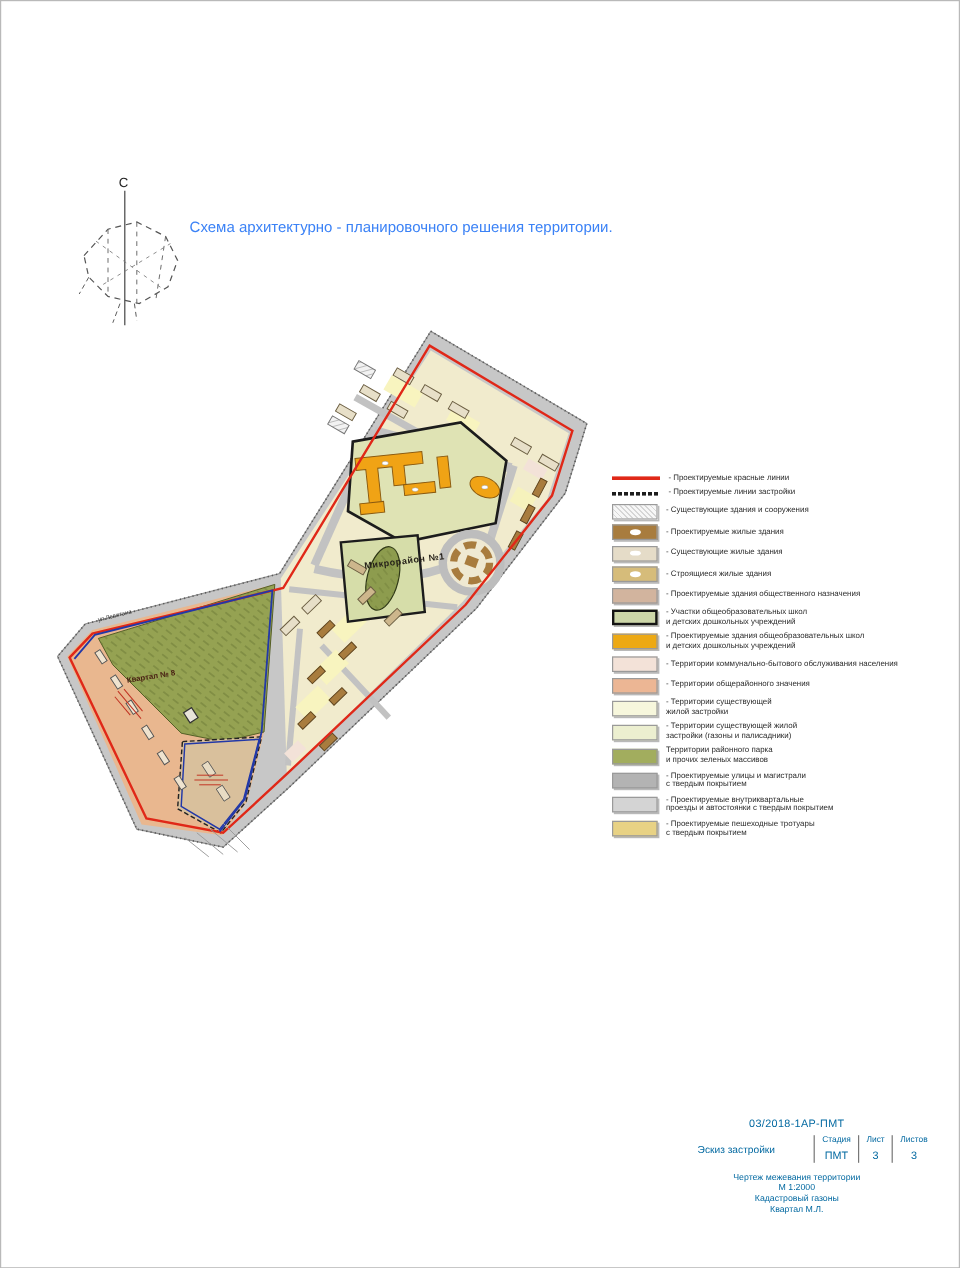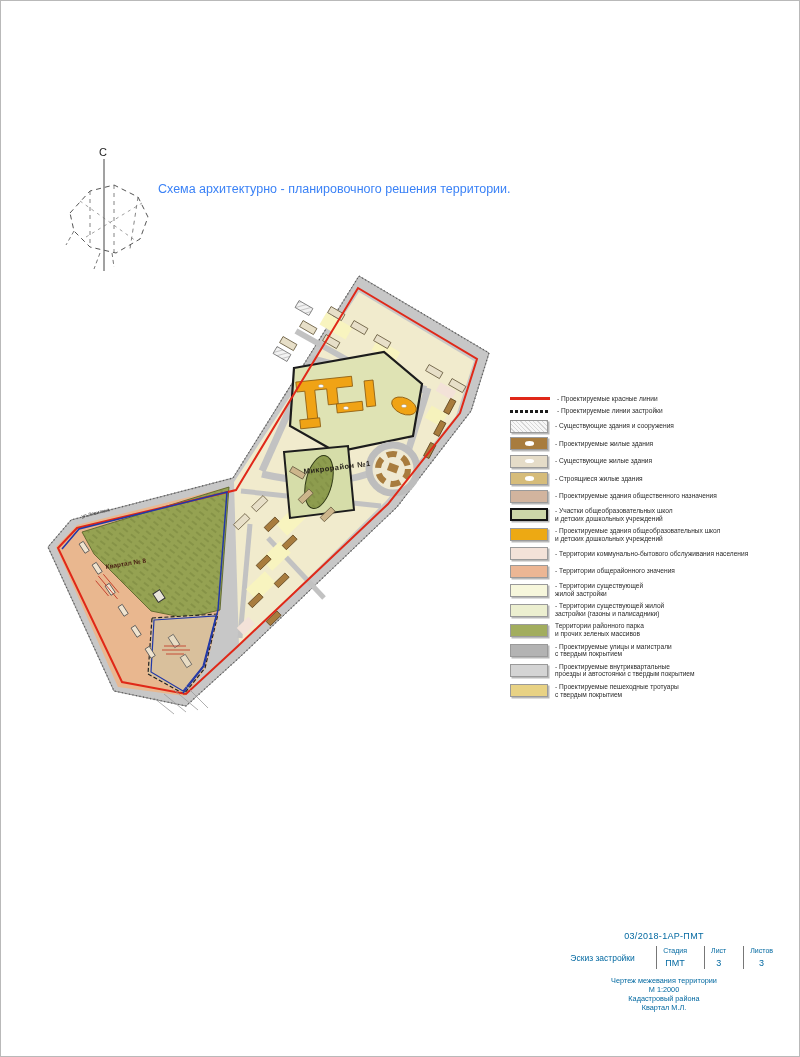--- a/index.html
+++ b/index.html
@@ -15,21 +15,21 @@
   .lg-sw.line-dot{height:3px;flex:0 0 40px;width:40px;border:none;box-shadow:none;background:repeating-linear-gradient(90deg,#1d1d1d 0 3px,transparent 3px 5px)!important;}
   .lg-sw.hatch{background:repeating-linear-gradient(45deg,#f7f7f7 0 2px,#d6d6d6 2px 3px)!important;}
   .lg-sw.school{border:2.5px solid #141414;}
   .lg-sw .oval{position:absolute;left:50%;top:50%;width:9px;height:4.5px;margin:-2.25px 0 0 -4.5px;background:#fff;border-radius:50%;}
   .lg-tx{font-size:6.6px;line-height:7.8px;color:#2b2b2b;}
   .title-block{position:absolute;left:548px;top:930px;width:230px;color:#0369a1;}
   .tb-doc{font-size:9px;text-align:center;letter-spacing:.3px;}
   .tb-proj{font-size:8px;text-align:center;line-height:10px;margin-top:5px;}
   .tb-mid{display:flex;margin-top:5px;align-items:center;}
   .tb-left{flex:1;font-size:8.5px;display:flex;align-items:center;justify-content:center;}
-  .tb-cols{display:flex;gap:11px;}
+  .tb-cols{display:flex;}
   .tb-col{border-left:1px solid #777;padding:0 6px;text-align:center;display:flex;flex-direction:column;justify-content:space-between;}
   .tb-col .hd{font-size:7px;padding:1px 0 4px;}
   .tb-col .vl{font-size:9px;padding:0 0 1px;}
   .tb-bot{display:flex;justify-content:space-between;margin-top:7px;font-size:7.3px;text-align:center;line-height:9px;flex-direction:column;}
 </style>
 </head>
 <body>
 
 <div class="sheet">
 
@@ -330,19 +330,19 @@
           <span class="vl">3</span>
         </div>
       </div>
     </div>
     <div class="tb-bot">
       <div>
         <div>Чертеж межевания территории</div>
         <div>М 1:2000</div>
       </div>
       <div>
-        <div>Кадастровый района</div>
+        <div>Кадастровый газоны</div>
         <div>Квартал М.Л.</div>
       </div>
     </div>
   </div>
 
 </div>
 
 </body></html>

